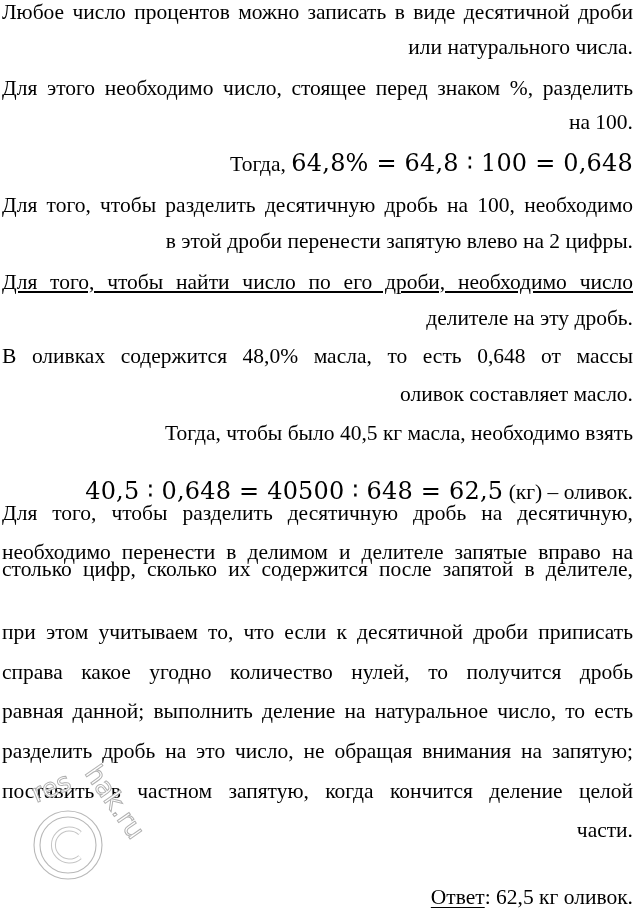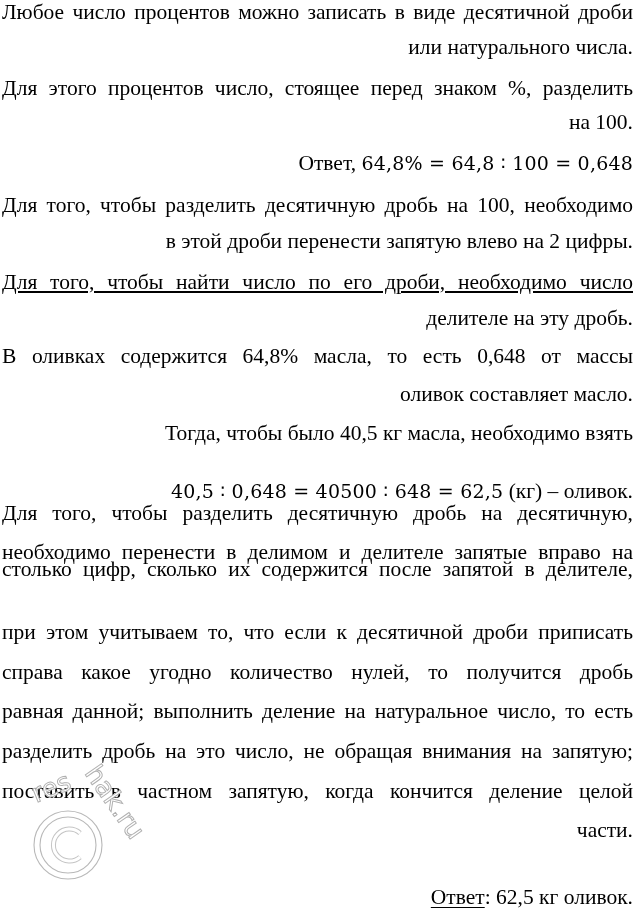--- a/index.html
+++ b/index.html
@@ -24,21 +24,21 @@
       line-height: 30px;
       white-space: nowrap;
       text-align: right;
     }
     .justify {
       text-align: justify;
       text-align-last: justify;
     }
     .math {
       font-family: "DejaVu Serif", serif;
-      font-size: 19px;
+      font-size: 24px;
       letter-spacing: 0.2px;
     }
     .answer-label {
       text-decoration: underline;
       text-underline-offset: 3px;
       margin-left: 31px;
     }
     .watermark {
       position: absolute;
       left: 18px;
@@ -49,35 +49,35 @@
     }
   </style>
 </head>
 <body>
 
 <div>
 
   <div class="line justify" style="top:-3px;">Любое число процентов можно записать в виде десятичной дроби</div>
   <div class="line" style="top:32px;">или натурального числа.</div>
 
-  <div class="line justify" style="top:73px;">Для этого процентов число, стоящее перед знаком %, разделить</div>
+  <div class="line justify" style="top:73px;">Для этого необходимо число, стоящее перед знаком %, разделить</div>
   <div class="line" style="top:107px;">на 100.</div>
 
   <div class="line" style="top:148px;">
-    <span>Ответ, </span>
+    <span>Тогда, </span>
     <span class="math">64,8% = 64,8 ∶ 100 = 0,648</span>
   </div>
 
   <div class="line justify" style="top:190px;">Для того, чтобы разделить десятичную дробь на 100, необходимо</div>
   <div class="line" style="top:226px;">в этой дроби перенести запятую влево на 2 цифры.</div>
 
   <div class="line justify" style="top:267px;text-decoration:underline;">Для того, чтобы найти число по его дроби, необходимо число</div>
   <div class="line" style="top:303px;">делителе на эту дробь.</div>
 
-  <div class="line justify" style="top:341px;">В оливках содержится 64,8% масла, то есть 0,648 от массы</div>
+  <div class="line justify" style="top:341px;">В оливках содержится 48,0% масла, то есть 0,648 от массы</div>
   <div class="line" style="top:379px;">оливок составляет масло.</div>
 
   <div class="line" style="top:418px;">Тогда, чтобы было 40,5 кг масла, необходимо взять</div>
   <div class="line" style="top:476px;">
     <span class="math">40,5 ∶ 0,648 = 40500 ∶ 648 = 62,5</span><span> (кг) – оливок.</span>
   </div>
 
   <div class="line justify" style="top:498px;">Для того, чтобы разделить десятичную дробь на десятичную,</div>
   <div class="line justify" style="top:537px;">необходимо перенести в делимом и делителе запятые вправо на</div>
   <div class="line justify" style="top:554px;">столько цифр, сколько их содержится после запятой в делителе,</div>

